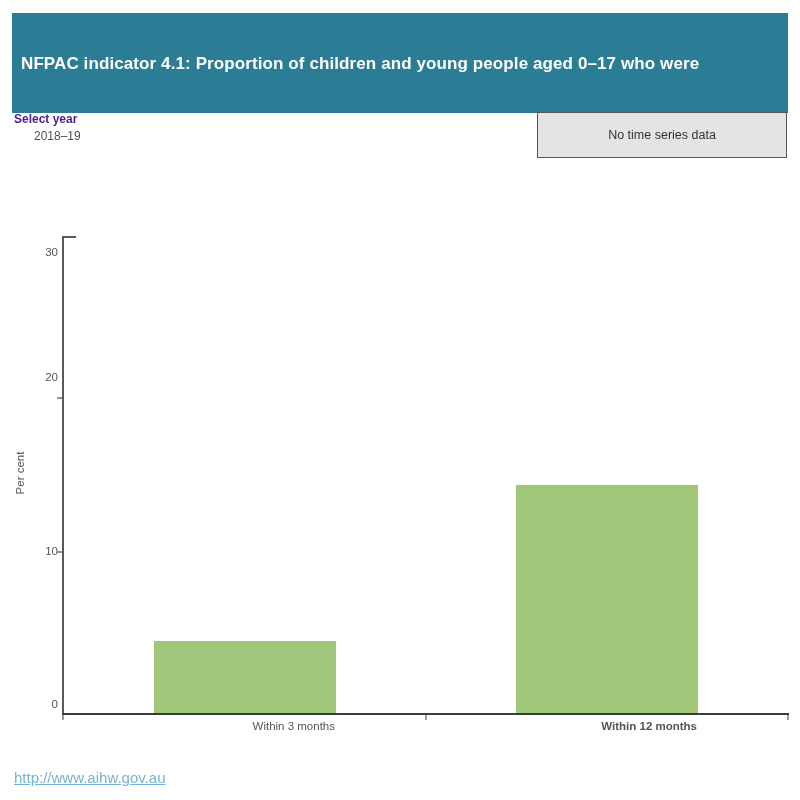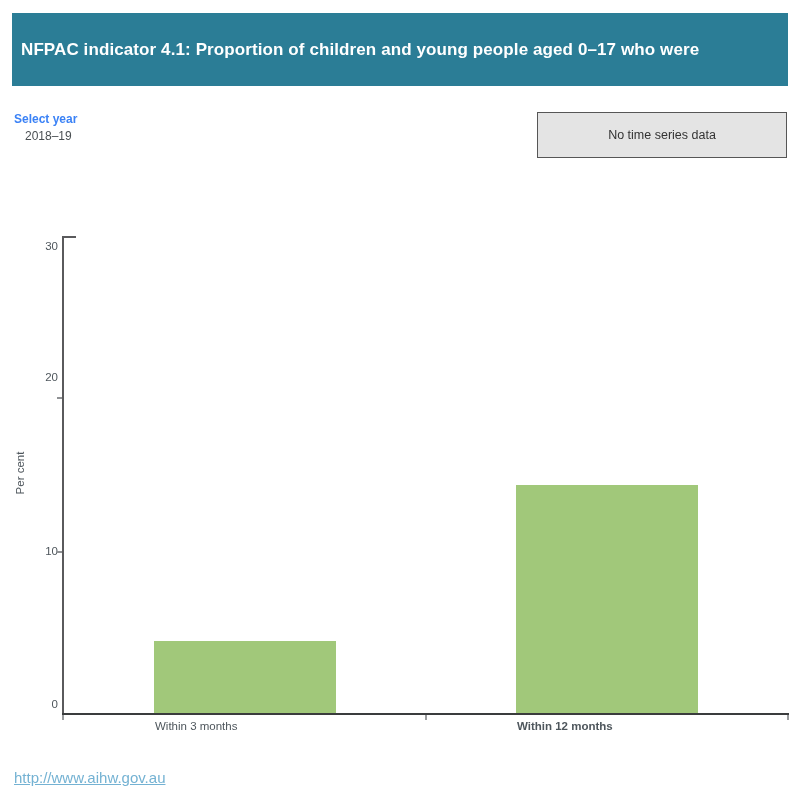--- a/index.html
+++ b/index.html
@@ -8,46 +8,46 @@
   .page {
     position: relative;
     width: 800px;
     height: 800px;
     background: #ffffff;
     overflow: hidden;
   }
   .banner {
     position: absolute;
     left: 12px; top: 13px;
-    width: 776px; height: 73px;
+    width: 776px; height: 100px;
     background: #2b7d96;
     display: flex;
     align-items: center;
     padding: 0 30px 0 9px;
   }
   .banner .title {
     color: #ffffff;
     font-size: 17px;
     font-weight: bold;
     line-height: 27px;
     letter-spacing: 0.1px;
   }
   .year-filter {
     position: absolute;
     left: 14px; top: 112px;
     width: 200px;
   }
   .year-label {
     font-size: 12px;
     font-weight: bold;
-    color: #3b82f6;
+    color: #4c1d95;
   }
   .year-value {
     margin-top: 3px;
-    margin-left: 11px;
+    margin-left: 20px;
     font-size: 12px;
     color: #4a4f52;
     cursor: pointer;
   }
   .no-data-btn {
     position: absolute;
     left: 537px; top: 112px;
     width: 250px; height: 46px;
     background: #e4e4e4;
     border: 1px solid #565656;
@@ -99,21 +99,21 @@
     background: #9a9c9e;
   }
   .bar {
     position: absolute;
     cursor: pointer;
   }
   .xcat-label {
     position: absolute;
     top: 720px;
     width: 180px;
-    text-align: left;
+    text-align: right;
     font-size: 11.5px;
     color: #4e565c;
   }
   .y-axis-title {
     position: absolute;
     left: 20px; top: 473px;
     transform: translate(-50%, -50%) rotate(-90deg);
     white-space: nowrap;
     font-size: 11.5px;
     color: #4e565c;
@@ -149,21 +149,21 @@
     <div class="y-axis-title">Per cent</div>
     <div class="y-axis-line"></div>
     <div class="y-axis-cap"></div>
     <div class="x-axis-line"></div>
     <div id="yticks">
         <div class="ytick-label" style="top: 698px;">0</div>
         <div class="ytick-label" style="top: 544.7px;">10</div>
         <div class="ytick-mark" style="top: 550.7px;"></div>
         <div class="ytick-label" style="top: 371px;">20</div>
         <div class="ytick-mark" style="top: 397.4px;"></div>
-        <div class="ytick-label" style="top: 240px;">30</div>
+        <div class="ytick-label" style="top: 246px;">30</div>
       </div>
     <div id="xticks">
         <div class="xtick-mark" style="left: 62px;"></div>
         <div class="xtick-mark" style="left: 425px;"></div>
         <div class="xtick-mark" style="left: 787px;"></div>
       </div>
     <div id="bars">
         <div class="bar" style="left: 154px; width: 182px; top: 641px; height: 72px; background: rgb(161, 200, 122);"></div>
         <div class="bar" style="left: 516px; width: 182px; top: 485px; height: 228px; background: rgb(161, 200, 122);"></div>
       </div>

